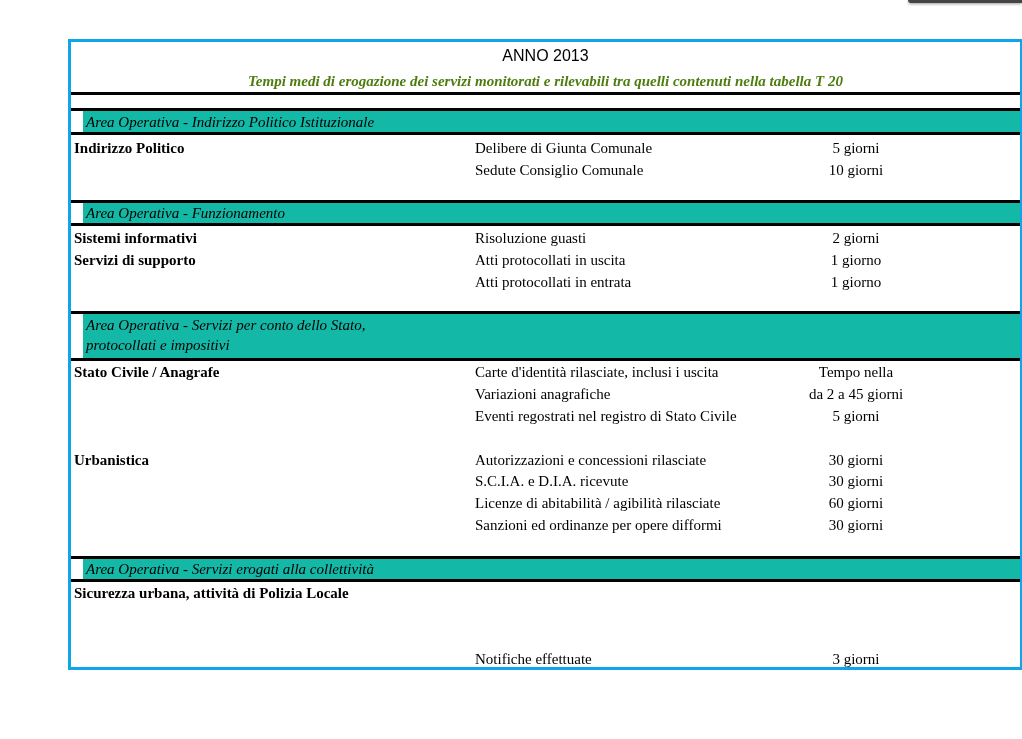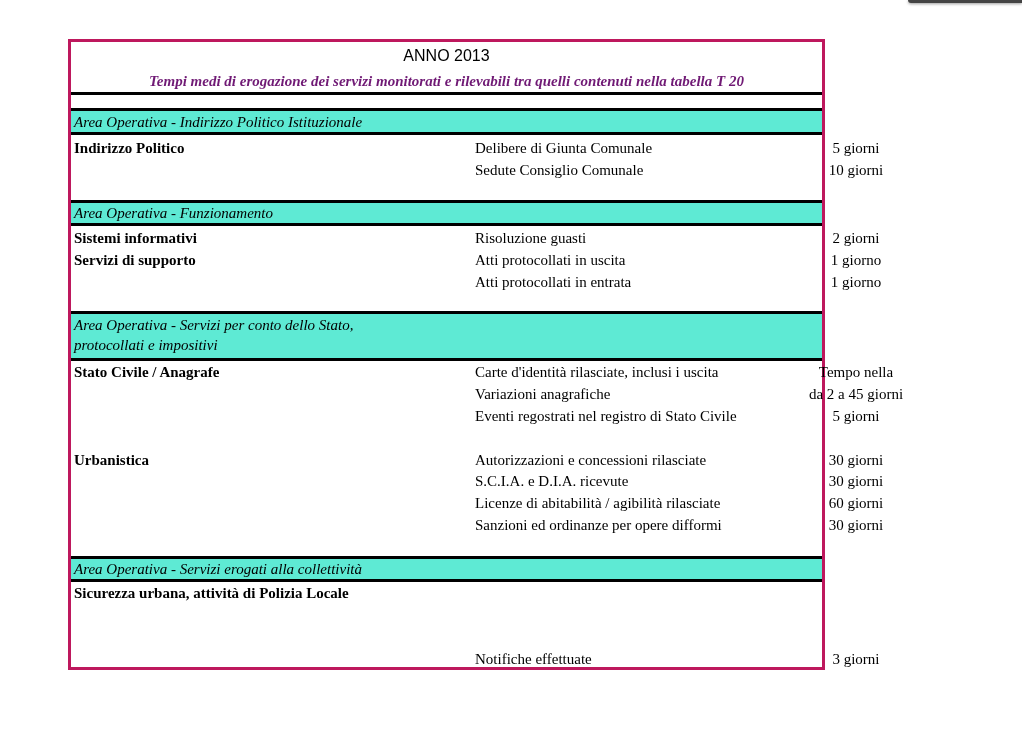--- a/index.html
+++ b/index.html
@@ -1,27 +1,27 @@
 <!DOCTYPE html>
 <html><head>
 <meta charset="utf-8">
 <style>
   html, body { margin:0; padding:0; }
   body { width:1022px; height:739px; background:#ffffff; position:relative; overflow:hidden;
          font-family:"Liberation Serif", serif; color:#000; }
   .corner-shadow { position:absolute; left:908px; top:0; width:114px; height:3px; background:#444;
                    box-shadow:0 1px 3px rgba(0,0,0,0.4); border-bottom-left-radius:3px; }
-  .doc { position:absolute; left:68px; top:39px; width:757px; height:631px; box-sizing:border-box;
-         border:3px solid #be185d; }
+  .doc { position:absolute; left:68px; top:39px; width:955px; height:631px; box-sizing:border-box;
+         border:3px solid #0ea5e9; }
   .hline { position:absolute; left:0; right:0; height:3px; background:#000; }
-  .band { position:absolute; left:0; right:0; background:#5eead4; }
+  .band { position:absolute; left:12px; right:0; background:#14b8a6; }
   .title { position:absolute; left:0; right:0; top:5px; text-align:center;
            font-family:"Liberation Sans", sans-serif; font-size:16px; }
   .subtitle { position:absolute; left:0; right:0; top:31px; text-align:center;
-              font-style:italic; font-weight:bold; color:#701a75; font-size:15px; }
+              font-style:italic; font-weight:bold; color:#4d7c0f; font-size:15px; }
   .area-label { position:absolute; left:3px; font-style:italic; font-size:15px; line-height:20px; }
   .t { position:absolute; font-size:15px; line-height:22px; white-space:nowrap; }
   .cat { left:3px; font-weight:bold; }
   .svc { left:404px; }
   .val { left:710px; width:150px; text-align:center; }
 </style>
 </head>
 <body>
 
 <div class="corner-shadow"></div>

